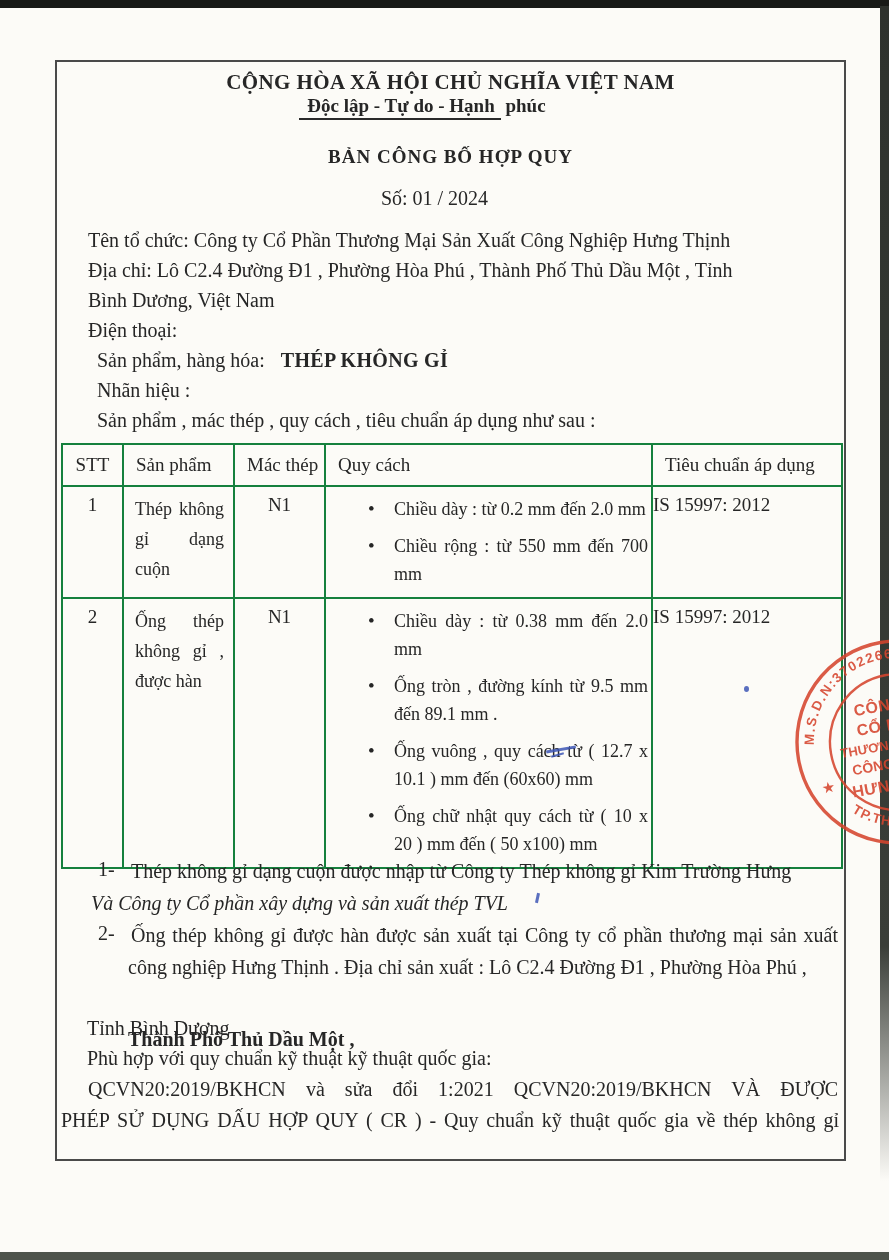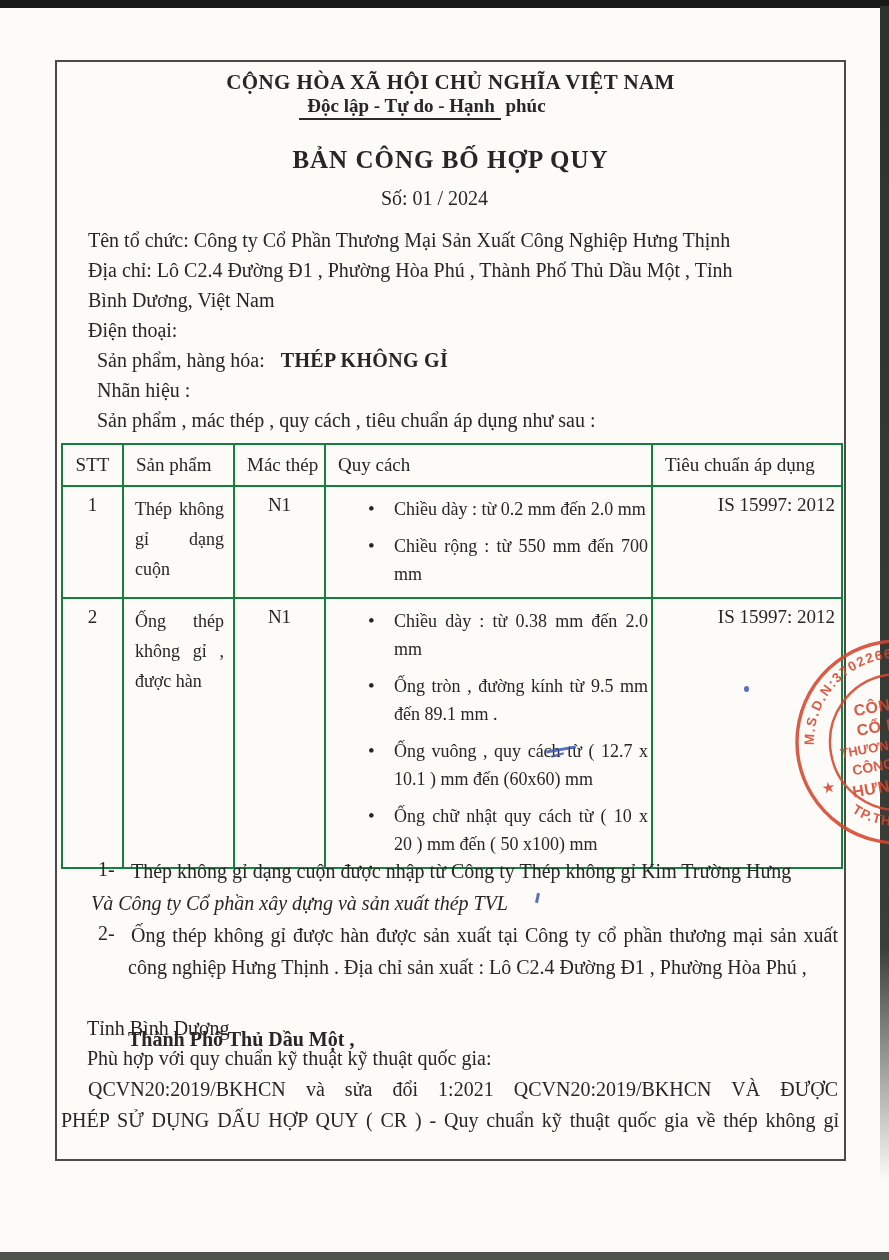--- a/index.html
+++ b/index.html
@@ -19,21 +19,21 @@
   .bar-bottom{left:0;bottom:0;width:889px;height:8px;background:#4e534b;}
   .edge-right{right:0;top:6px;width:9px;height:1175px;
     background:linear-gradient(to bottom,#2e322d 0%,#3a3e38 80%,rgba(60,64,58,0) 100%);}
   
   .frame{left:55px;top:60px;width:787px;height:1097px;border:2px solid #4a4a4a;}
   
   .cline{left:55px;width:791px;text-align:center;}
   .republic{top:70px;font-size:21px;font-weight:bold;letter-spacing:.4px;}
   .motto{top:95px;font-size:19px;font-weight:bold;left:0px;width:845px;}
   .motto .u{border-bottom:2.5px solid #2a2a2a;padding:0 6px 2px 8px;}
-  .doc-title{top:146px;font-size:25px;font-weight:bold;letter-spacing:1px;}
+  .doc-title{top:146px;font-size:19px;font-weight:bold;letter-spacing:1px;}
   .doc-number{top:187px;font-size:20px;left:39px;}
   
   .bline{font-size:20px;line-height:26px;white-space:nowrap;}
   .org{left:88px;top:227px;}
   .addr1{left:88px;top:257px;}
   .addr2{left:88px;top:287px;}
   .phone{left:88px;top:317px;}
   .product{left:97px;top:347px;}
   .product b{margin-left:16px;letter-spacing:.3px;}
   .brand{left:97px;top:377px;}
@@ -42,21 +42,21 @@
   table.spec{position:absolute;left:61px;top:443px;width:780px;
     border-collapse:collapse;table-layout:fixed;font-size:19px;}
   table.spec th,table.spec td{border:2px solid #15803d;}
   table.spec th{font-weight:normal;height:40px;vertical-align:middle;
     text-align:left;padding:0 0 0 12px;}
   table.spec th.ctr{text-align:center;padding:0;}
   table.spec td{vertical-align:top;}
   td.stt,td.mac{text-align:center;padding-top:7px;height:auto;}
   td.sp{padding:7px 9px 0 11px;text-align:justify;font-size:18px;line-height:30px;}
   td.qc{padding:6px 0 0 0;}
-  td.tc{padding:7px 6px 0 10px;text-align:right;}
+  td.tc{padding:7px 6px 0 0;}
   tr.r1 td{height:87px;}
   tr.r2 td{height:233px;}
   ul.bul{margin:2px 12px 0 0;padding:0;list-style:none;}
   ul.bul li{position:relative;margin:0 0 9px 68px;width:254px;
     text-align:justify;font-size:18px;line-height:28px;}
   ul.bul li::before{content:"\2022";position:absolute;left:-26px;top:0;
     font-size:19px;}
   
   .nline{font-size:20px;line-height:26px;white-space:nowrap;}
   .nmark{font-size:20px;}

